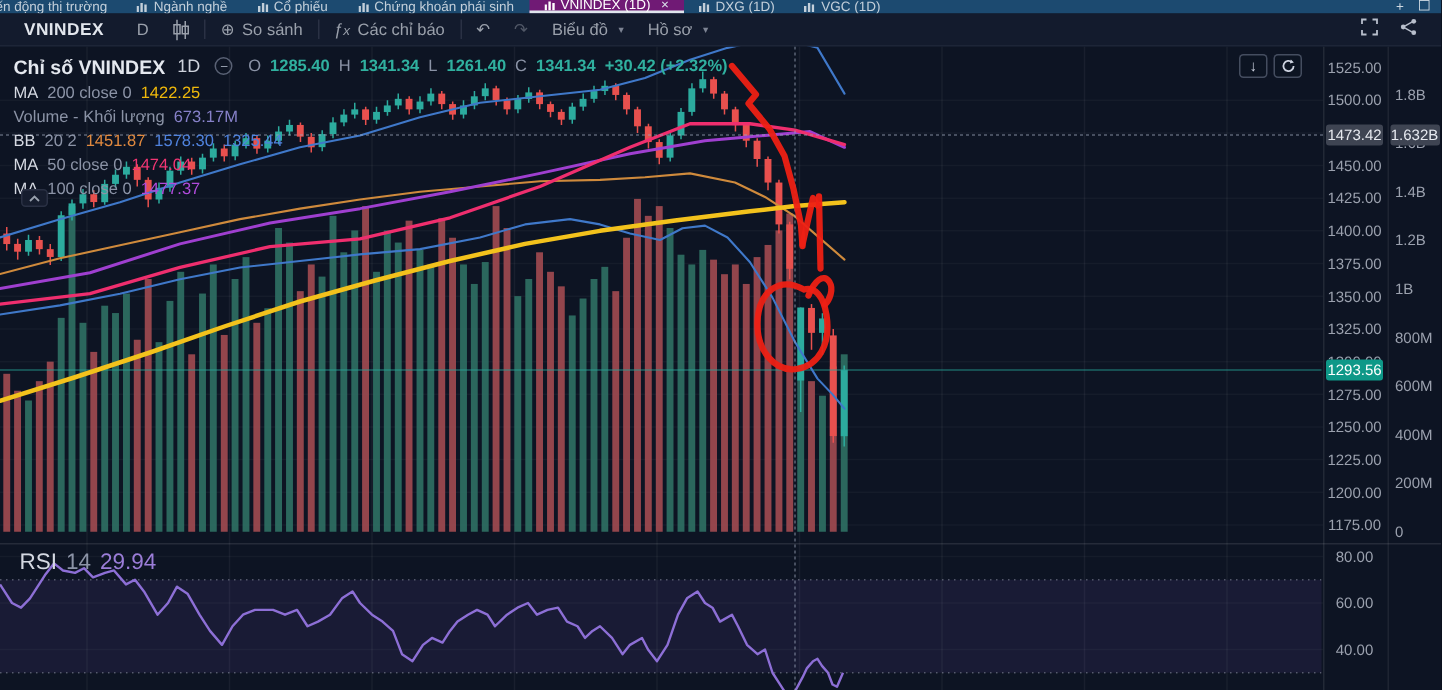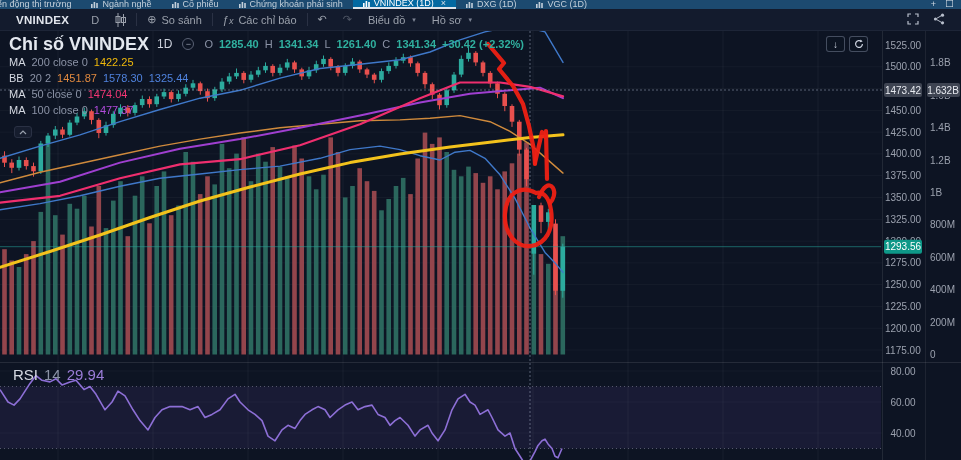--- a/index.html
+++ b/index.html
@@ -6,21 +6,21 @@
   *{box-sizing:border-box;}
   .app{position:relative;width:961px;height:460px;background:#0d1423;overflow:hidden;
        font-family:"Liberation Sans",sans-serif;color:#d1d4dc;}
 
   
   .tabbar{position:absolute;top:0;left:0;width:961px;height:9px;background:#1c4a70;
           display:flex;align-items:flex-end;overflow:hidden;}
   .tab{height:10px;display:flex;align-items:center;gap:4px;padding:0 10px;
        font-size:9px;line-height:9px;color:#c3cfda;white-space:nowrap;position:relative;cursor:pointer;}
   .tab.first{margin-left:-13px;}
-  .tab.active{color:#fff;background:#0369a1;border-bottom:2px solid #dfe5ec;}
+  .tab.active{color:#fff;background:#701a75;border-bottom:2px solid #dfe5ec;}
   .tab .x{margin-left:3px;font-size:9px;color:#d8dfe8;}
   .tab-ico{display:inline-flex;}
   .tabbar-right{margin-left:auto;display:flex;align-items:center;gap:10px;padding-right:8px;
                 color:#cfd9e2;font-size:9px;}
 
   
   .toolbar{position:absolute;top:9px;left:0;width:961px;height:22px;background:#131b2d;
            border-bottom:1px solid #1d2537;display:flex;align-items:center;padding:0 6px;
            font-size:11px;color:#9aa0ab;}
   .tbtn{display:flex;align-items:center;gap:5px;padding:0 8px;height:22px;cursor:pointer;white-space:nowrap;}
@@ -32,21 +32,21 @@
   .toolbar-right{margin-left:auto;display:flex;align-items:center;gap:14px;padding-right:10px;}
 
   
   svg.chart{position:absolute;top:31px;left:0;}
   svg{font-family:"Liberation Sans",sans-serif;}
 
   
   .legend{position:absolute;top:35px;left:9px;z-index:5;pointer-events:none;}
   .lg-row{display:flex;align-items:center;gap:6px;height:16px;font-size:11px;white-space:nowrap;}
   .lg-title-row{height:18px;margin-bottom:1px;}
-  .lg-title{color:#e4e8ef;font-size:18px;font-weight:bold;}
+  .lg-title{color:#e4e8ef;font-size:13px;font-weight:bold;}
   .lg-int{color:#cdd2dc;font-size:12px;margin-left:2px;}
   .lg-minus{width:12px;height:12px;border:1px solid #596174;border-radius:50%;color:#9aa2b2;
             font-size:9px;line-height:10px;text-align:center;margin:0 4px;pointer-events:auto;cursor:pointer;}
   .lb{color:#8b93a6;}
   .nm{color:#d5d9e2;}
   .gv{color:#30b09f;font-weight:bold;}
   .v-y{color:#f0b90b;} .v-vol{color:#8781c9;} .v-or{color:#e0893f;} .v-bl{color:#4f82dd;}
   .v-pk{color:#f23674;} .v-pu{color:#b14bdb;} .v-rsi{color:#9b7dd8;text-align:right;}
   .rsi-legend{position:absolute;top:366px;left:13px;z-index:5;font-size:15px;
               display:flex;gap:6px;align-items:center;pointer-events:none;}
@@ -706,20 +706,24 @@
       <span class="lb">C</span>
         <span class="gv">1341.34</span>
       <span class="gv">+30.42 (+2.32%)</span>
     </div>
     <div class="lg-row">
       <span class="nm">MA</span>
       <span class="lb">200 close 0</span>
       <span class="v-y">1422.25</span>
     </div>
     <div class="lg-row">
+      <span class="lb">Volume - Khối lượng</span>
+      <span class="v-vol">673.17M</span>
+    </div>
+    <div class="lg-row">
       <span class="nm">BB</span>
       <span class="lb">20 2</span>
       <span class="v-or">1451.87</span>
       <span class="v-bl">1578.30</span>
       <span class="v-bl">1325.44</span>
     </div>
     <div class="lg-row">
       <span class="nm">MA</span>
       <span class="lb">50 close 0</span>
       <span class="v-pk">1474.04</span>

